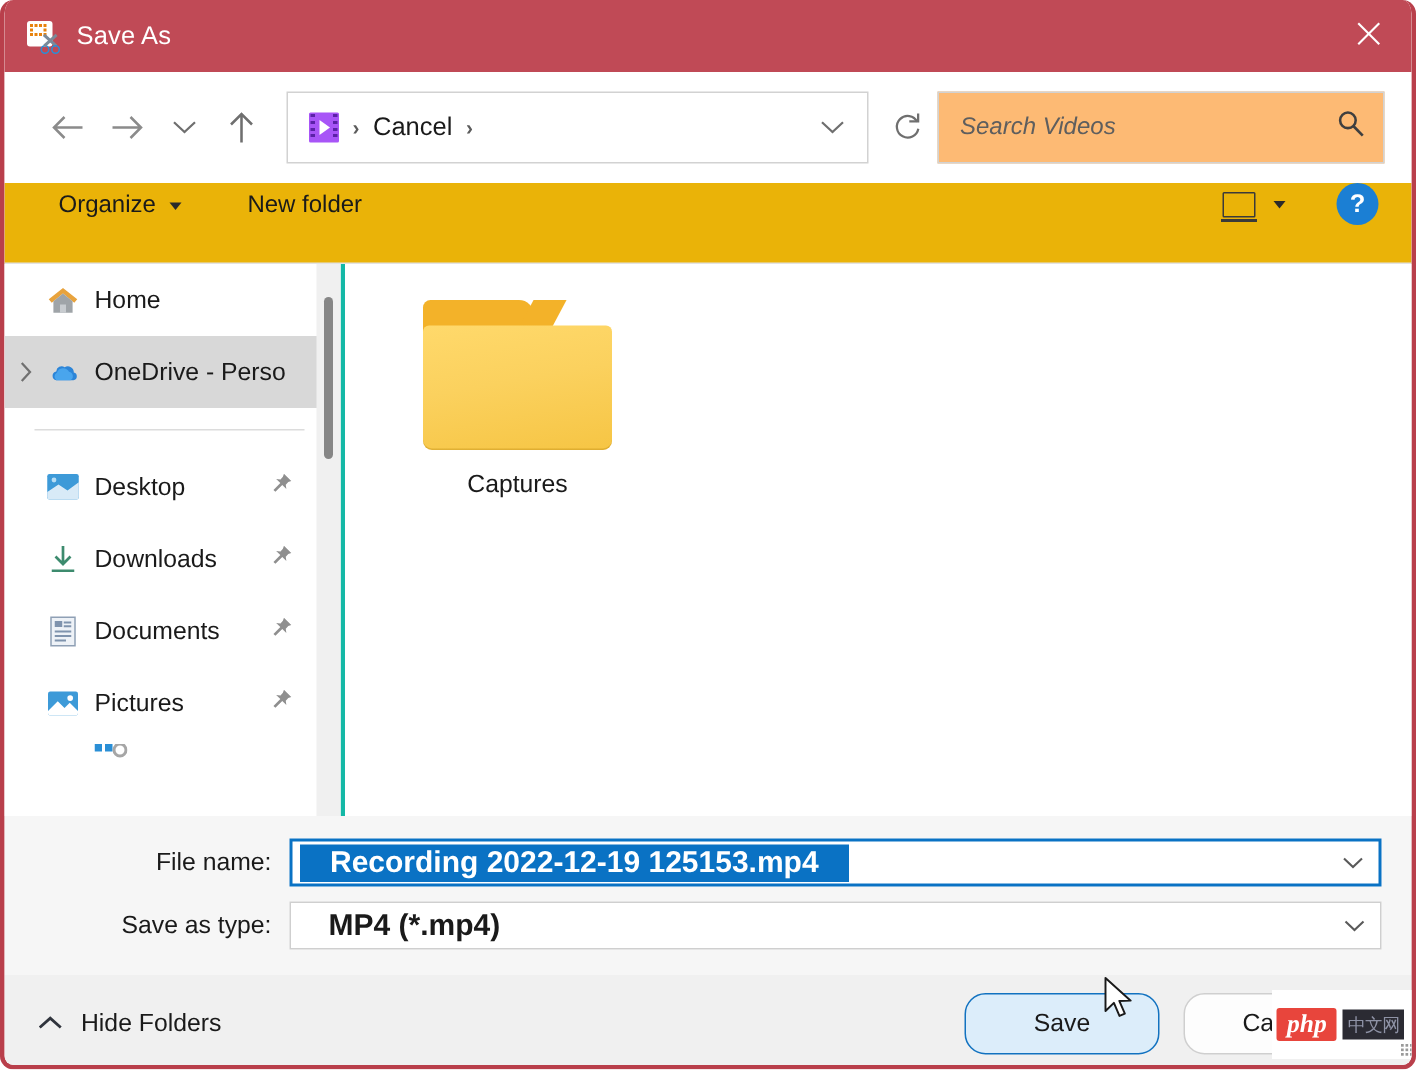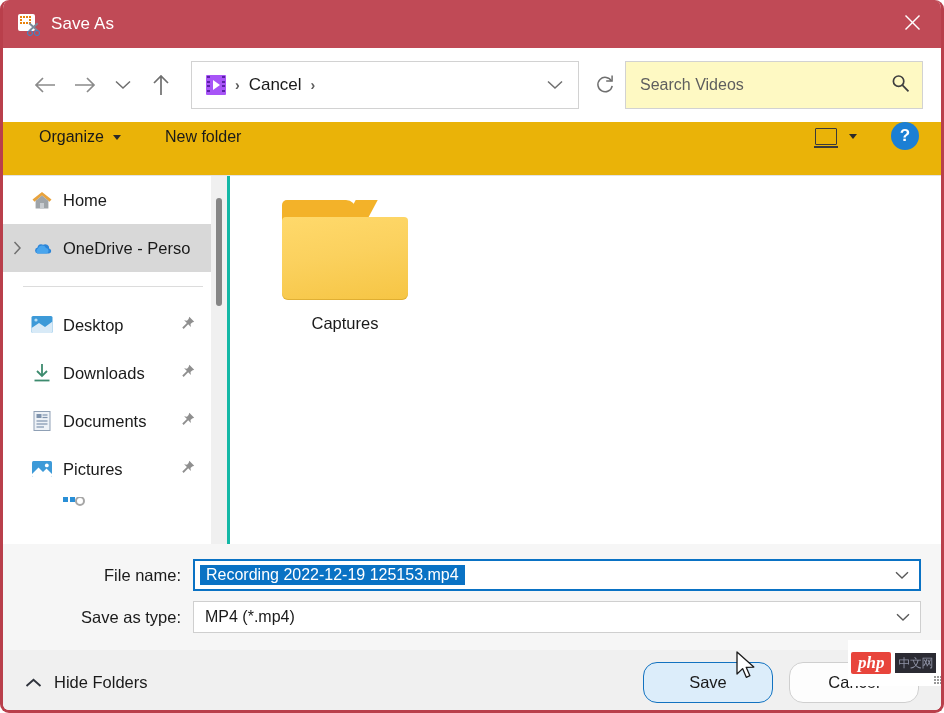--- a/index.html
+++ b/index.html
@@ -168,25 +168,26 @@
     width: 34px; height: 44px;
     display: flex; align-items: center; justify-content: center;
     flex: 0 0 auto;
     cursor: default;
   }
 
   .search-box {
     width: 298px;
     height: 48px;
     border: 1px solid #d2d2d2;
-    background: #fef9c3;
+    background: #fdba74;
     display: flex;
     align-items: center;
     padding: 0 12px 0 14px;
     flex: 0 0 auto;
+    font-style: italic;
   }
   .search-placeholder {
     flex: 1 1 auto;
     font-size: 16px;
     color: #5e5e5e;
   }
 
   
   .commandbar {
     height: 54px;
@@ -397,23 +398,24 @@
     border: 1px solid #cfcfcf;
     display: flex;
     align-items: center;
     padding-left: 5px;
     position: relative;
   }
   .combo.focused {
     border: 2px solid #0a72c4;
   }
   .combo-value {
-    font-size: 16px;
+    font-size: 20px;
     color: #1a1a1a;
-    padding: 1px 6px;
+    padding: 1px 20px;
+    font-weight: bold;
   }
   .combo-value.selected-text {
     background: #0a72c4;
     color: #ffffff;
   }
   .combo-arrow {
     position: absolute;
     right: 0; top: 0;
     width: 34px; height: 100%;
     display: flex; align-items: center; justify-content: center;
@@ -461,21 +463,21 @@
   .cursor {
     position: absolute;
     left: 733px; top: 651px;
     pointer-events: none;
   }
 
   
   .watermark {
     position: absolute;
     left: 845px;
-    top: 640px;
+    top: 660px;
     width: 96px;
     height: 46px;
     background: #ffffff;
     display: flex;
     align-items: center;
     padding-left: 3px;
     overflow: hidden;
   }
   .wm-php {
     background: #e8453c;

